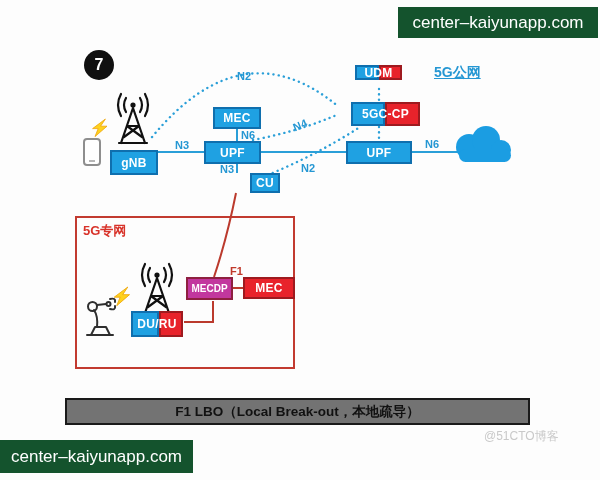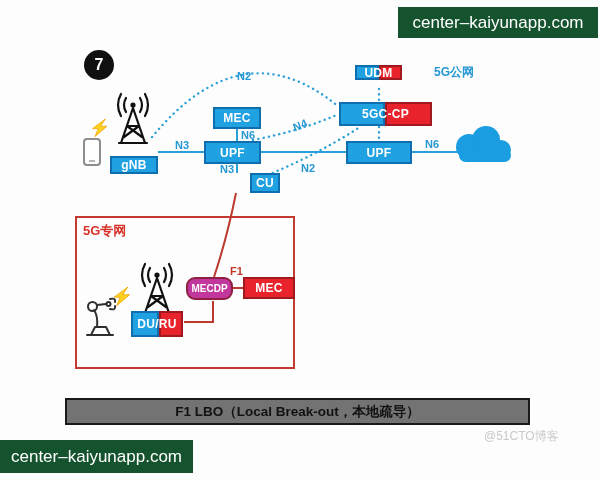--- a/index.html
+++ b/index.html
@@ -9,46 +9,46 @@
   .node{position:absolute;display:flex;align-items:center;justify-content:center;
         color:#fff;font-weight:bold;font-size:12px;box-sizing:border-box;z-index:3;
         letter-spacing:0.3px;}
   .node.blue{background:#1fa1e2;border:2px solid #0f6fae;}
   .node.red{background:#e8232b;border:2px solid #9e1a1f;}
   .node.magenta{background:#c2379e;border:2px solid #8e2040;}
   .half{position:absolute;top:0;bottom:0;box-sizing:border-box;}
   .half.blue-h{left:0;background:#1fa1e2;border:2px solid #0f6fae;}
   .half.red-h{right:0;background:#e8232b;border:2px solid #9e1a1f;}
   .split .lbl{position:absolute;inset:0;display:flex;align-items:center;justify-content:center;z-index:1;}
-  #node-gnb{left:110px;top:156px;width:48px;height:18px;}
+  #node-gnb{left:110px;top:150px;width:48px;height:25px;}
   #node-mec-public{left:213px;top:107px;width:48px;height:22px;}
   #node-upf-edge{left:204px;top:141px;width:57px;height:23px;}
   #node-cu{left:224px;top:173px;width:30px;height:20px;margin-left:26px;}
   #node-udm{left:355px;top:65px;width:47px;height:15px;}
   #node-udm .blue-h{width:52%;} #node-udm .red-h{width:48%;}
-  #node-gc-cp{left:339px;top:102px;width:93px;height:24px;}
+  #node-gc-cp{left:351px;top:102px;width:69px;height:24px;}
   #node-gc-cp .blue-h{width:49%;} #node-gc-cp .red-h{width:51%;}
   #node-upf-core{left:346px;top:141px;width:66px;height:23px;}
-  #node-mecdp{left:186px;top:277px;width:47px;height:23px;font-size:10px;letter-spacing:0;border-radius:9px;}
+  #node-mecdp{left:186px;top:277px;width:47px;height:23px;font-size:10px;letter-spacing:0;}
   #node-mec-private{left:243px;top:277px;width:52px;height:22px;}
   #node-du-ru{left:131px;top:311px;width:52px;height:26px;}
   #node-du-ru .blue-h{width:54%;} #node-du-ru .red-h{width:46%;}
   .iface{position:absolute;color:#2597d3;font-weight:bold;font-size:11px;z-index:4;white-space:nowrap;}
   #if-n2-arc{left:237px;top:70px;}
   #if-n3-gnb{left:175px;top:139px;}
   #if-n6-mec{left:241px;top:129px;}
   #if-n4{left:293px;top:119px;transform:rotate(-23deg);}
   #if-n3-cu{left:220px;top:163px;}
   #if-n2-cu{left:301px;top:162px;}
   #if-n6-cloud{left:425px;top:138px;}
   #if-f1{left:230px;top:238px;color:#c0392b;margin-top:27px;}
   #private-region{position:absolute;left:75px;top:216px;width:220px;height:153px;
                   border:2px solid #c23a30;box-sizing:border-box;z-index:1;}
   #private-label{position:absolute;left:6px;top:4px;color:#d8332a;font-weight:bold;font-size:13px;}
-  #public-label{position:absolute;left:434px;top:64px;color:#2597d3;font-weight:bold;font-size:12px;z-index:4;}
+  #public-label{position:absolute;left:434px;top:64px;color:#2597d3;font-weight:bold;font-size:14px;z-index:4;text-decoration:underline;}
   #figure-badge{position:absolute;left:84px;top:50px;width:30px;height:30px;border-radius:50%;
                 background:#101010;color:#fff;display:flex;align-items:center;justify-content:center;
                 font-weight:bold;font-size:16px;z-index:4;}
   #caption-box{position:absolute;left:65px;top:398px;width:465px;height:27px;border:2px solid #1a1a1a;
                background:#737373;display:flex;align-items:center;justify-content:center;
                font-weight:bold;font-size:13.5px;color:#111;z-index:4;box-sizing:border-box;}
   #source-credit{position:absolute;left:484px;top:428px;font-size:12px;color:#c9c9c9;z-index:4;}
   .wm{position:absolute;background:#14532d;color:#fff;display:flex;align-items:center;
       justify-content:center;font-size:17px;z-index:5;}
   #wm-tr{left:398px;top:7px;width:200px;height:31px;}

